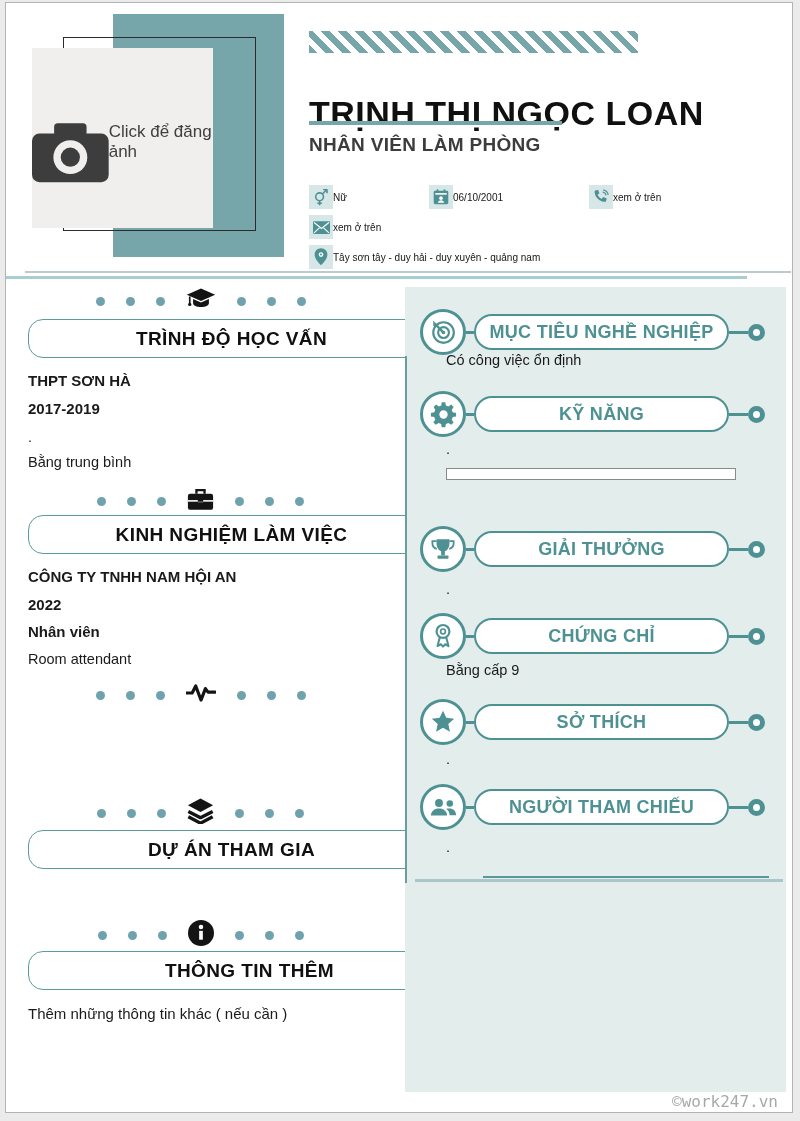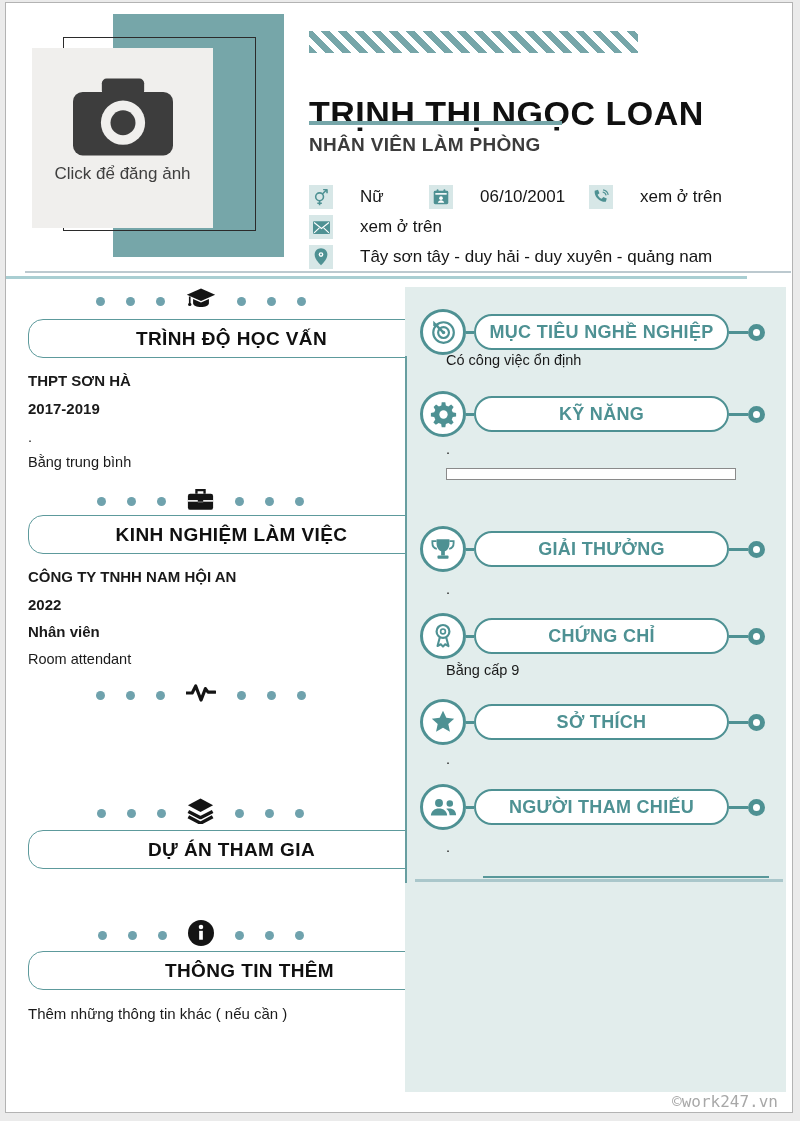--- a/index.html
+++ b/index.html
@@ -3,32 +3,32 @@
 <meta charset="utf-8">
 <style>
   * { margin:0; padding:0; box-sizing:border-box; }
   html,body { width:800px; height:1121px; background:#ebebeb; font-family:"Liberation Sans", sans-serif; }
   .page { position:absolute; left:5px; top:2px; width:788px; height:1111px; background:#ffffff; border:1px solid #b3b3b3; overflow:hidden; }
   .abs { position:absolute; }
 
   
   .teal-rect { left:107px; top:11px; width:171px; height:243px; background:#76a6a9; }
   .outline-rect { left:57px; top:34px; width:193px; height:194px; border:1.5px solid #2b2b2b; }
-  .photo { left:26px; top:45px; width:181px; height:180px; background:#f0efed; display:flex; flex-direction:column; align-items:center; cursor:pointer; }
+  .photo { left:26px; top:45px; width:181px; height:180px; background:#f0efed; display:flex; flex-direction:row; align-items:center; cursor:pointer; }
   .photo svg { margin-top:28px; }
   .photo-caption { margin-top:8px; font-size:17px; color:#3f3f3f; }
   .hatch { left:303px; top:28px; width:329px; height:22px;
            background:repeating-linear-gradient(45deg,#76a6a9 0 6px,#ffffff 6px 12px); }
   .name { left:303px; top:68px; font-size:34px; font-weight:bold; color:#101010; letter-spacing:.5px; white-space:nowrap;margin-top:23px; }
   .name-underline { left:303px; top:118px; width:253px; height:4px; background:#76a6a9; }
   .job-title { left:303px; top:131px; font-size:19px; font-weight:bold; color:#3c3c3c; letter-spacing:.3px; white-space:nowrap; }
 
   .c-item { display:flex; align-items:center; height:24px; }
   .cicon { width:24px; height:24px; background:#d7e7e7; display:flex; align-items:center; justify-content:center; flex:none; }
-  .c-label { margin-left:27px; font-size:17px; color:#161616; white-space:nowrap; }
+  .c-label { margin-left:0; font-size:10px; color:#161616; white-space:nowrap; }
 
   .rule1 { left:19px; top:268px; width:766px; height:2px; background:#bcc9cf; }
   .rule2 { left:0; top:273px; width:741px; height:3px; background:#a9ced2; }
 
   
   .dots { left:22px; width:345px; height:28px; display:flex; align-items:center; justify-content:center; gap:21px; }
   .dot { width:9px; height:9px; border-radius:50%; background:#6fa2ad; flex:none; }
   .l-pill { left:22px; width:407px; height:39px; border:1.3px solid #5d9a9c; border-radius:15px; background:#fff;
             display:flex; align-items:center; justify-content:center; font-size:19px; font-weight:bold; color:#101010; letter-spacing:.4px; white-space:nowrap; }
   .l-text { left:22px; font-size:14.5px; color:#1a1a1a; white-space:nowrap; }

